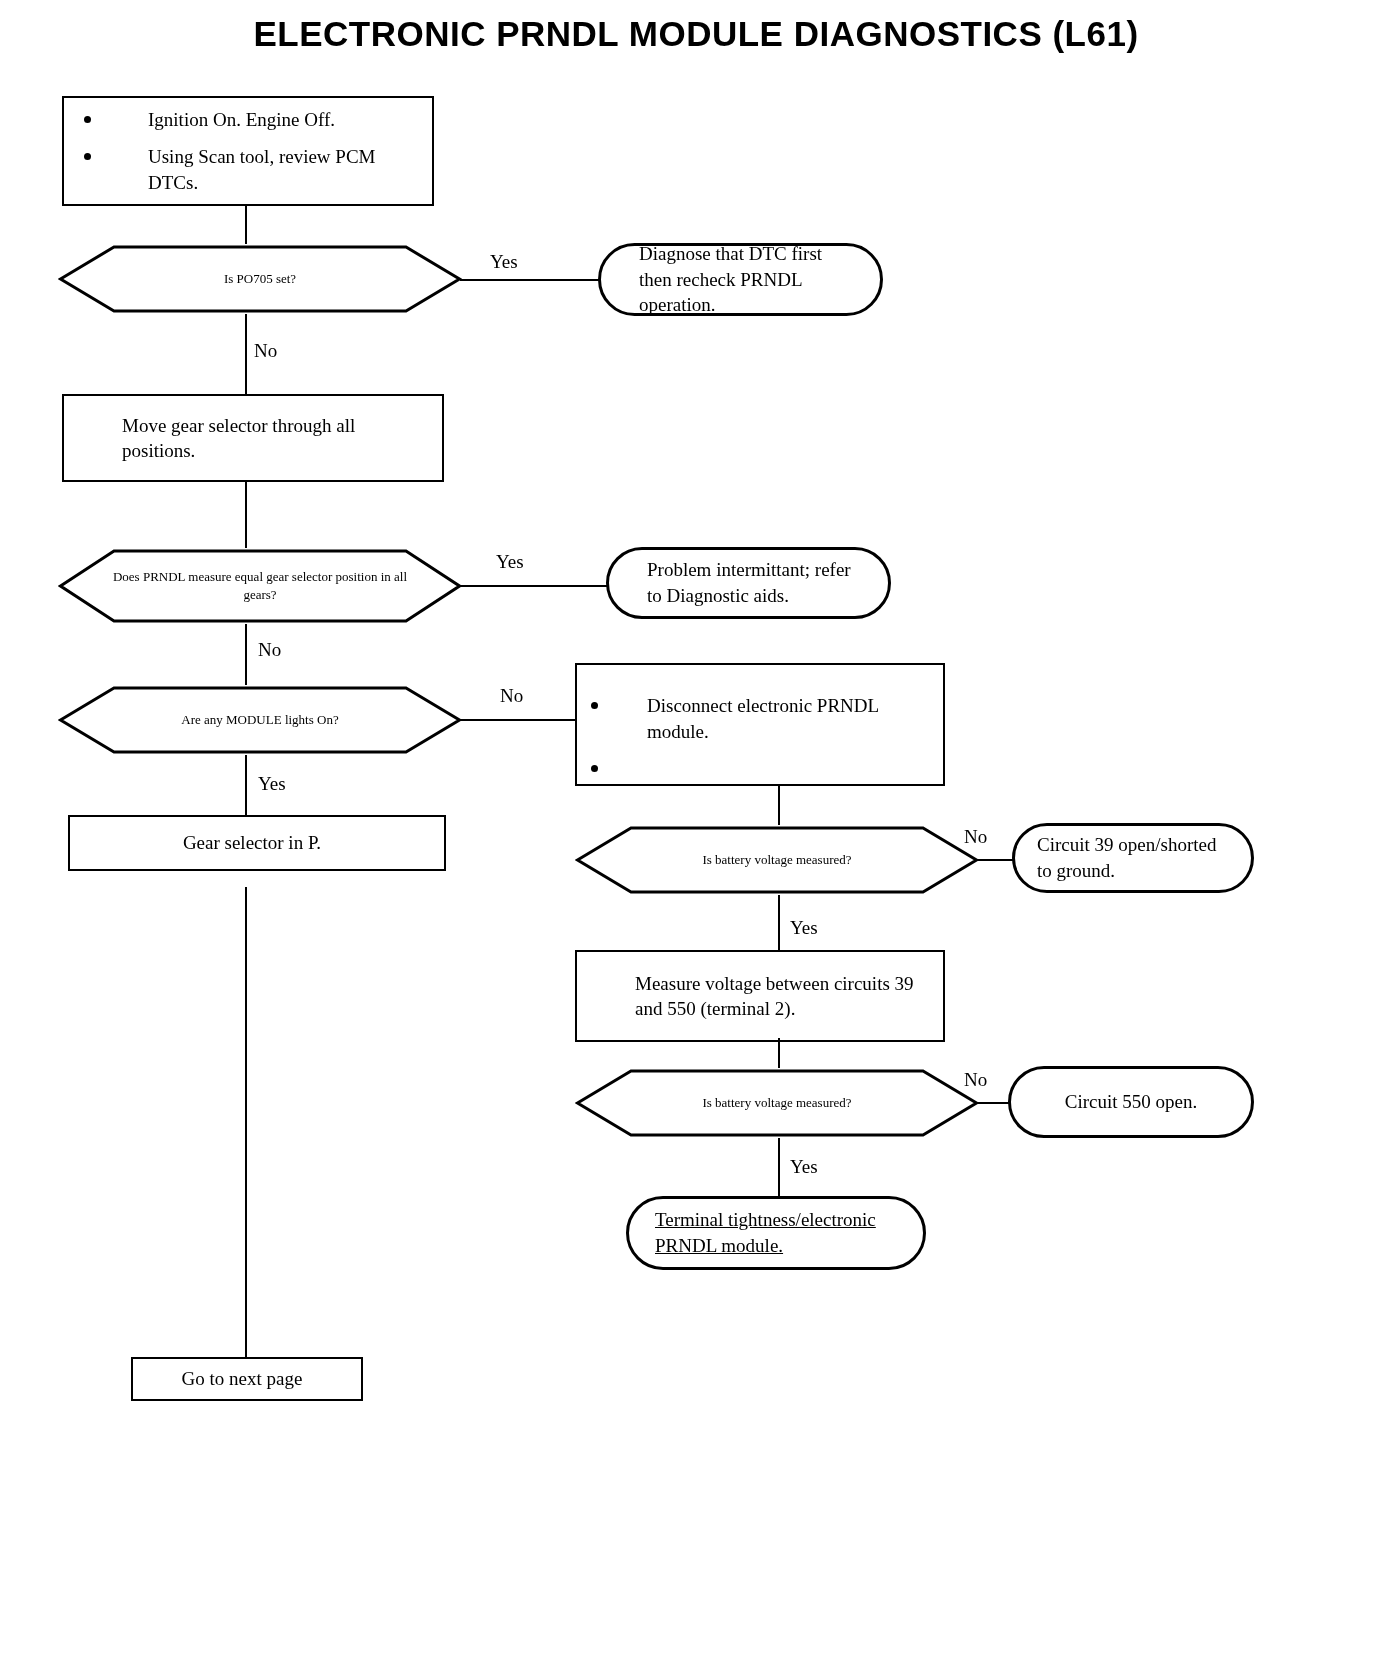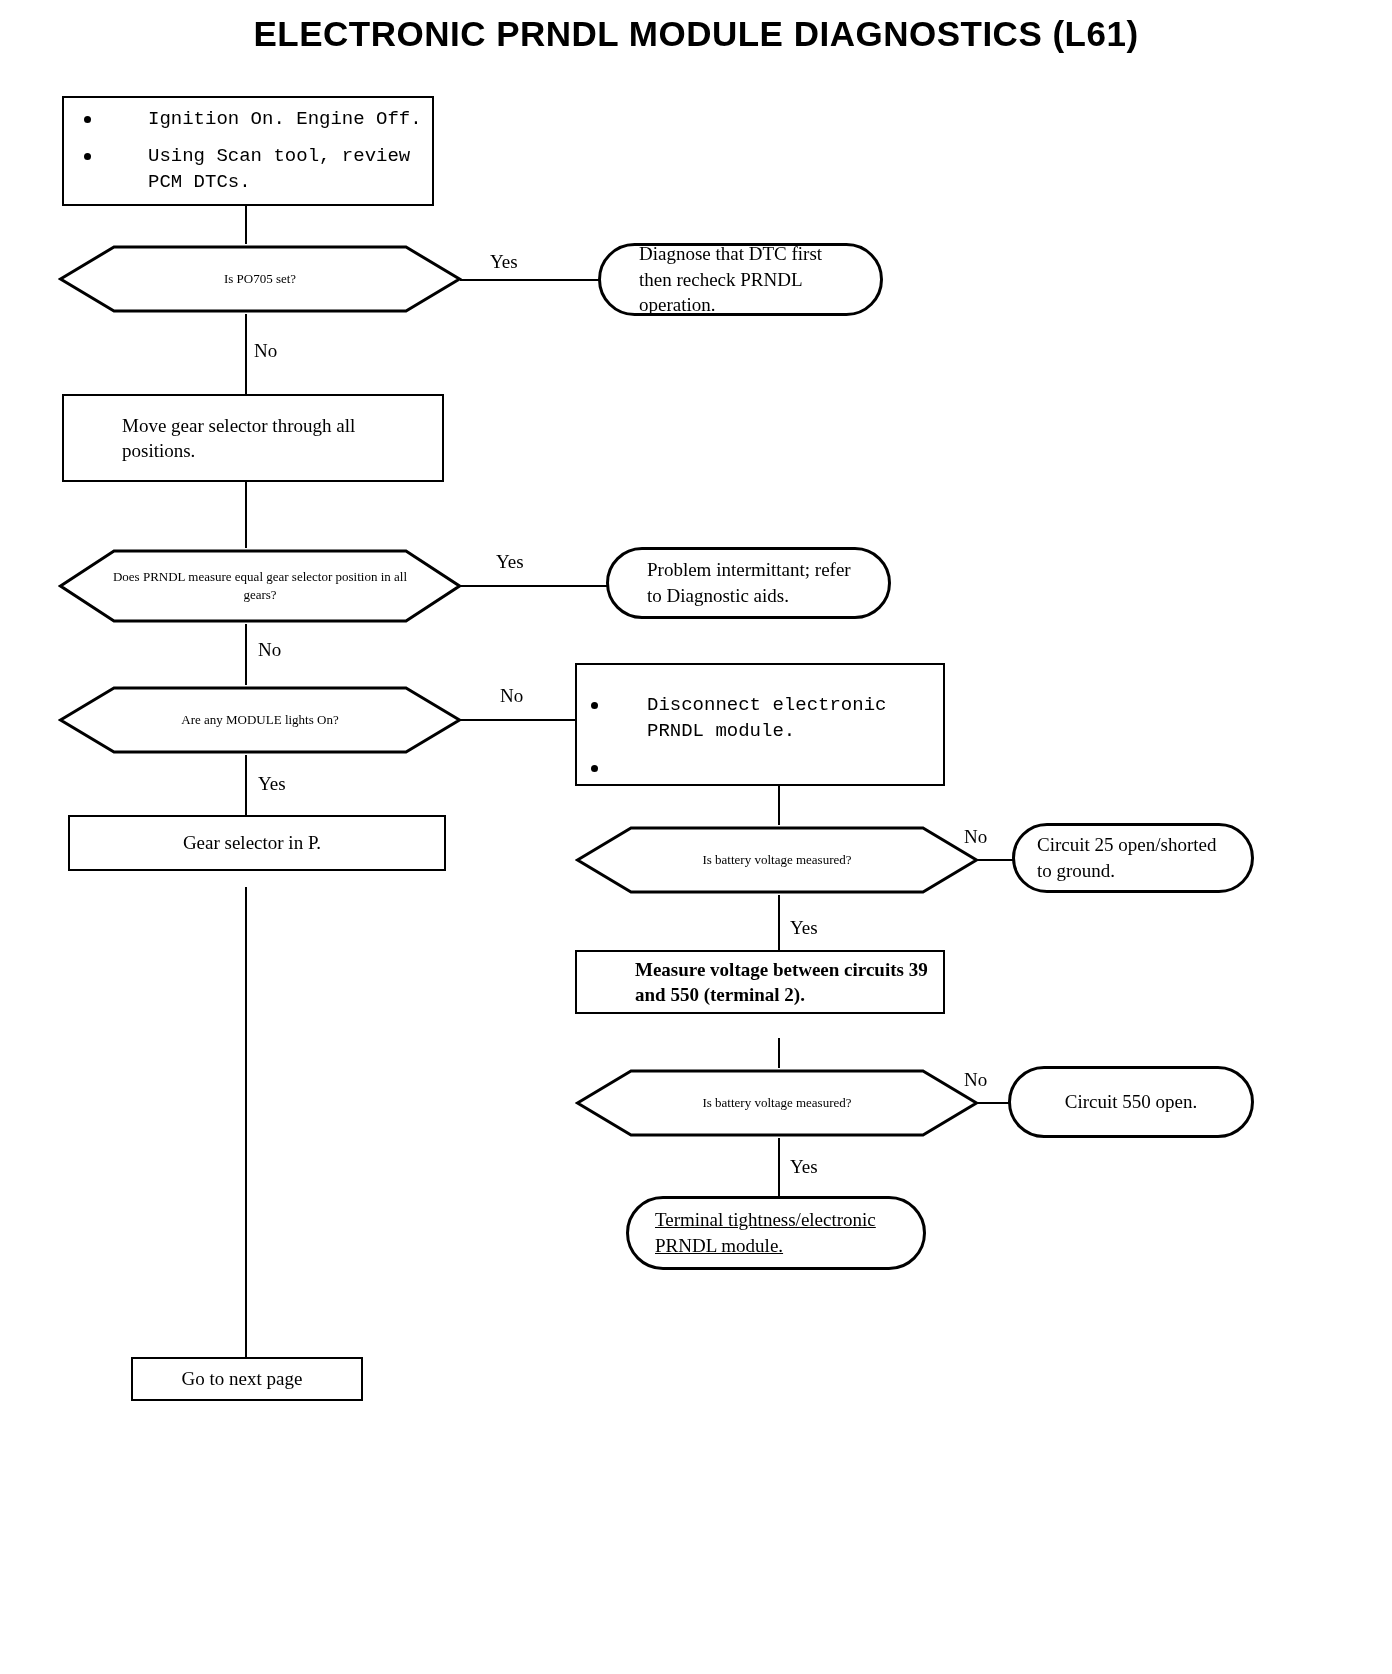--- a/index.html
+++ b/index.html
@@ -58,21 +58,20 @@
     margin: 0;
     padding: 0 10px 0 18px;
     width: 100%;
   }
   .bullets li {
     position: relative;
     padding-left: 66px;
     font-size: 19px;
     line-height: 1.34;
     margin-bottom: 12px;
-    font-family: Liberation Mono, monospace;
   }
   .bullets li:last-child { margin-bottom: 0; }
   .bullets li .bullet-dot {
     position: absolute;
     left: 2px;
     top: 0.46em;
     width: 7px;
     height: 7px;
     background: #000;
     border-radius: 50%;
@@ -243,27 +242,27 @@
     <svg viewBox="0 0 404 70" preserveAspectRatio="none">
       <polygon points="2.5,35 56,3 348,3 401.5,35 348,67 56,67" fill="#fff" stroke="#000" stroke-width="3"></polygon>
     </svg>
     <div class="hextxt">Is battery voltage measured?</div>
   </div>
 
   <div class="hline" style="left:977px; top:859px; width:45px;"></div>
   <div class="edge-label" style="left:964px; top:827px;">No</div>
 
   <div class="node term" style="left:1012px; top:823px; width:242px; height:70px;">
-    <div class="txt" style="padding-left:22px;">Circuit 25 open/shorted to ground.</div>
+    <div class="txt" style="padding-left:22px;">Circuit 39 open/shorted to ground.</div>
   </div>
 
   <div class="vline" style="left:778px; top:895px; height:55px;"></div>
   <div class="edge-label" style="left:790px; top:918px;">Yes</div>
 
-  <div class="node proc" style="left:575px; top:950px; width:370px; height:64px;font-weight:bold;">
+  <div class="node proc" style="left:575px; top:950px; width:370px; height:92px;">
     <div class="txt" style="padding-left:58px;">
       <span>Measure voltage between circuits 39 and 550 (terminal 2).</span>
     </div>
   </div>
 
   <div class="vline" style="left:778px; top:1038px; height:30px;"></div>
 
   <div class="hex" style="left:575px; top:1068px; width:404px; height:70px;">
     <svg viewBox="0 0 404 70" preserveAspectRatio="none">
       <polygon points="2.5,35 56,3 348,3 401.5,35 348,67 56,67" fill="#fff" stroke="#000" stroke-width="3"></polygon>

